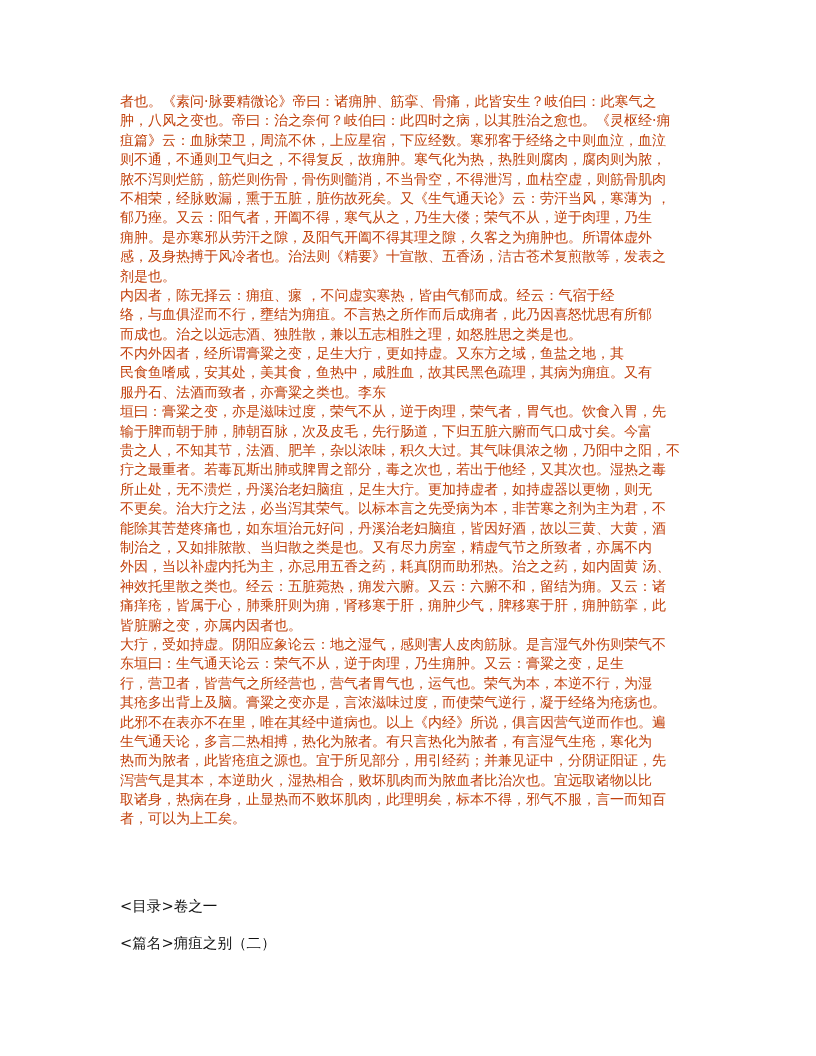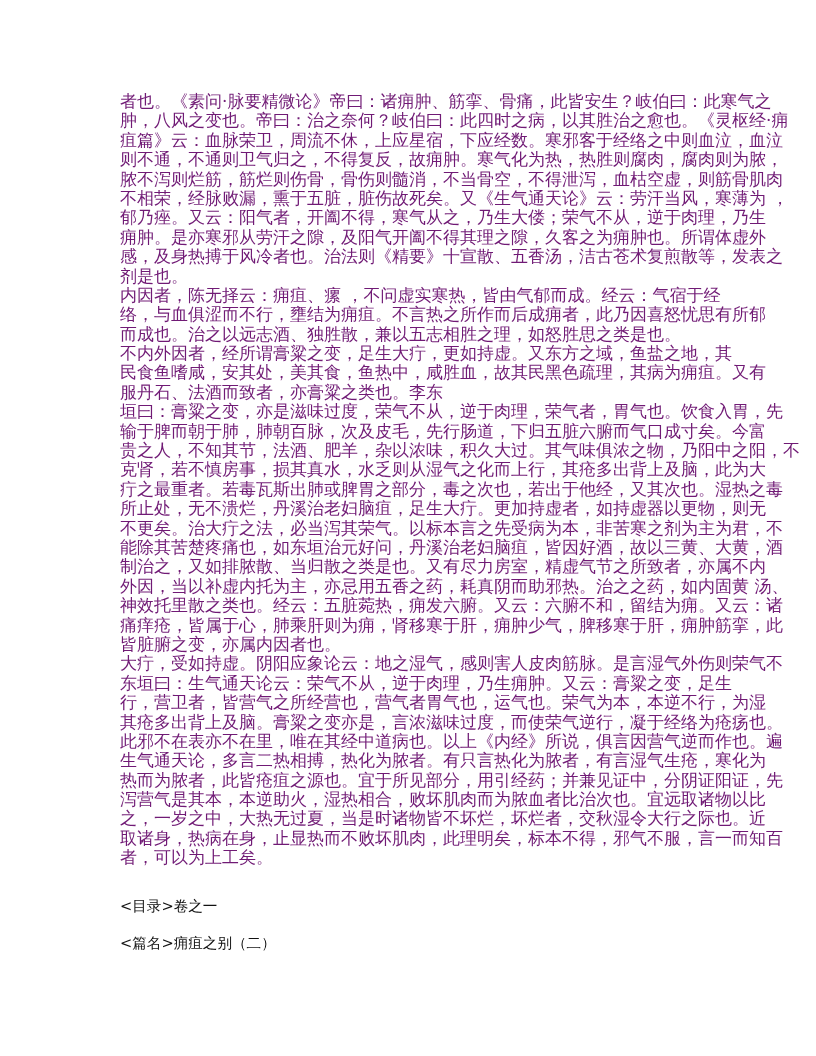--- a/index.html
+++ b/index.html
@@ -1,20 +1,20 @@
 <!DOCTYPE html>
 <html><head>
   <meta charset="utf-8">
   <style>
     html, body { margin: 0; padding: 0; background: #ffffff; }
     body { width: 816px; height: 1056px; position: relative; overflow: hidden; }
     .page {
       position: absolute; left: 120px; top: 92px; width: 580px;
       font-family: "DejaVu Serif", "Liberation Serif", serif;
-      font-size: 17px; line-height: 19.4px; color: #701a75;
+      font-size: 14px; line-height: 19.4px; color: #c2410c;
     }
     .line { white-space: nowrap; display: block; height: 19.4px; }
     .meta {
       position: absolute; left: 120px;
       font-family: "DejaVu Serif", "Liberation Serif", serif;
       font-size: 14.6px; color: #111111; white-space: nowrap; text-align: right;
     }
     .meta.toc { top: 897px; }
     .meta.title { top: 934px; }
   </style>
@@ -34,37 +34,35 @@
   <span class="line">剂是也。</span>
   <span class="line">内因者，陈无择云：痈疽、瘰 ，不问虚实寒热，皆由气郁而成。经云：气宿于经</span>
   <span class="line">络，与血俱涩而不行，壅结为痈疽。不言热之所作而后成痈者，此乃因喜怒忧思有所郁</span>
   <span class="line">而成也。治之以远志酒、独胜散，兼以五志相胜之理，如怒胜思之类是也。</span>
   <span class="line">不内外因者，经所谓膏粱之变，足生大疔，更如持虚。又东方之域，鱼盐之地，其</span>
   <span class="line">民食鱼嗜咸，安其处，美其食，鱼热中，咸胜血，故其民黑色疏理，其病为痈疽。又有</span>
   <span class="line">服丹石、法酒而致者，亦膏粱之类也。李东</span>
   <span class="line">垣曰：膏粱之变，亦是滋味过度，荣气不从，逆于肉理，荣气者，胃气也。饮食入胃，先</span>
   <span class="line">输于脾而朝于肺，肺朝百脉，次及皮毛，先行肠道，下归五脏六腑而气口成寸矣。今富</span>
   <span class="line">贵之人，不知其节，法酒、肥羊，杂以浓味，积久大过。其气味俱浓之物，乃阳中之阳，不</span>
-  <span class="line">克肾，若不慎房事，损其真水，水乏则从湿气之化而上行，其疮多出背上及脑，此为大</span>
   <span class="line">疔之最重者。若毒瓦斯出肺或脾胃之部分，毒之次也，若出于他经，又其次也。湿热之毒</span>
   <span class="line">所止处，无不溃烂，丹溪治老妇脑疽，足生大疔。更加持虚者，如持虚器以更物，则无</span>
   <span class="line">不更矣。治大疔之法，必当泻其荣气。以标本言之先受病为本，非苦寒之剂为主为君，不</span>
   <span class="line">能除其苦楚疼痛也，如东垣治元好问，丹溪治老妇脑疽，皆因好酒，故以三黄、大黄，酒</span>
   <span class="line">制治之，又如排脓散、当归散之类是也。又有尽力房室，精虚气节之所致者，亦属不内</span>
   <span class="line">外因，当以补虚内托为主，亦忌用五香之药，耗真阴而助邪热。治之之药，如内固黄 汤、</span>
   <span class="line">神效托里散之类也。经云：五脏菀热，痈发六腑。又云：六腑不和，留结为痈。又云：诸</span>
   <span class="line">痛痒疮，皆属于心，肺乘肝则为痈，肾移寒于肝，痈肿少气，脾移寒于肝，痈肿筋挛，此</span>
   <span class="line">皆脏腑之变，亦属内因者也。</span>
   <span class="line">大疔，受如持虚。阴阳应象论云：地之湿气，感则害人皮肉筋脉。是言湿气外伤则荣气不</span>
   <span class="line">东垣曰：生气通天论云：荣气不从，逆于肉理，乃生痈肿。又云：膏粱之变，足生</span>
   <span class="line">行，营卫者，皆营气之所经营也，营气者胃气也，运气也。荣气为本，本逆不行，为湿</span>
   <span class="line">其疮多出背上及脑。膏粱之变亦是，言浓滋味过度，而使荣气逆行，凝于经络为疮疡也。</span>
   <span class="line">此邪不在表亦不在里，唯在其经中道病也。以上《内经》所说，俱言因营气逆而作也。遍</span>
   <span class="line">生气通天论，多言二热相搏，热化为脓者。有只言热化为脓者，有言湿气生疮，寒化为</span>
   <span class="line">热而为脓者，此皆疮疽之源也。宜于所见部分，用引经药；并兼见证中，分阴证阳证，先</span>
   <span class="line">泻营气是其本，本逆助火，湿热相合，败坏肌肉而为脓血者比治次也。宜远取诸物以比</span>
-  <span class="line">之，一岁之中，大热无过夏，当是时诸物皆不坏烂，坏烂者，交秋湿令大行之际也。近</span>
   <span class="line">取诸身，热病在身，止显热而不败坏肌肉，此理明矣，标本不得，邪气不服，言一而知百</span>
   <span class="line">者，可以为上工矣。</span>
 </div>
 
 <div class="meta toc">&lt;目录&gt;卷之一</div>
 <div class="meta title">&lt;篇名&gt;痈疽之别（二）</div>
 
 </body></html>

